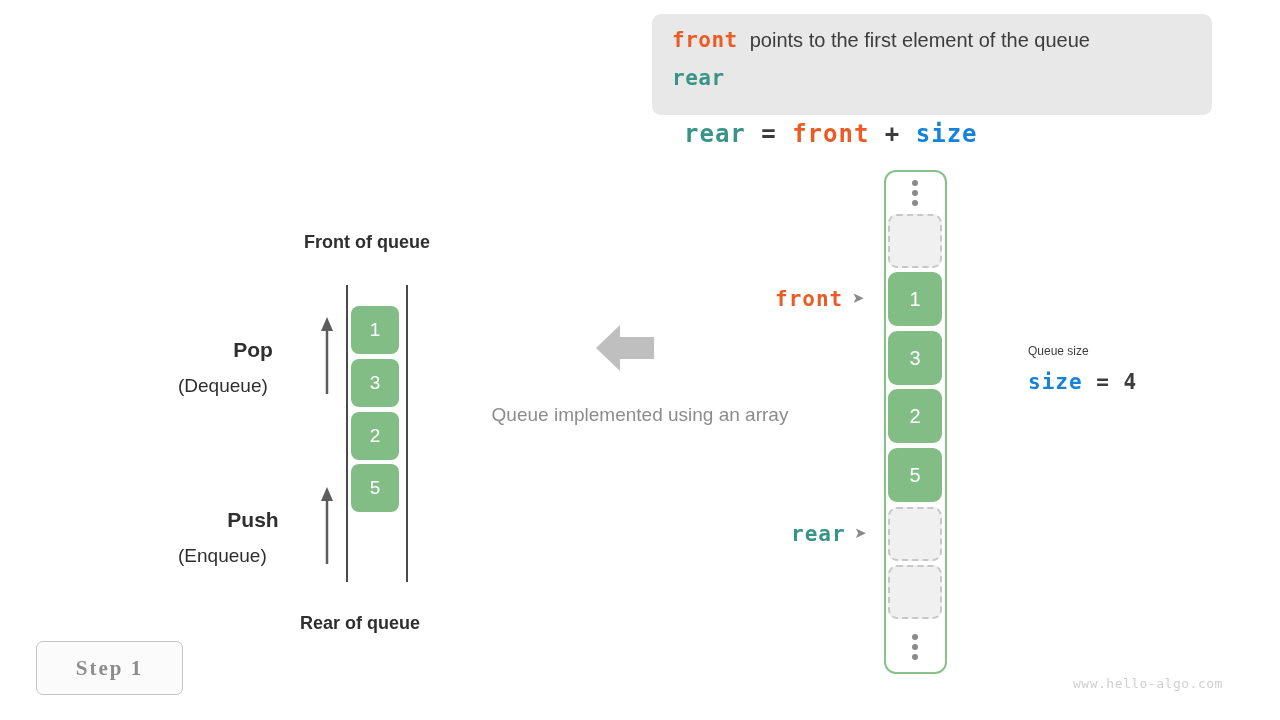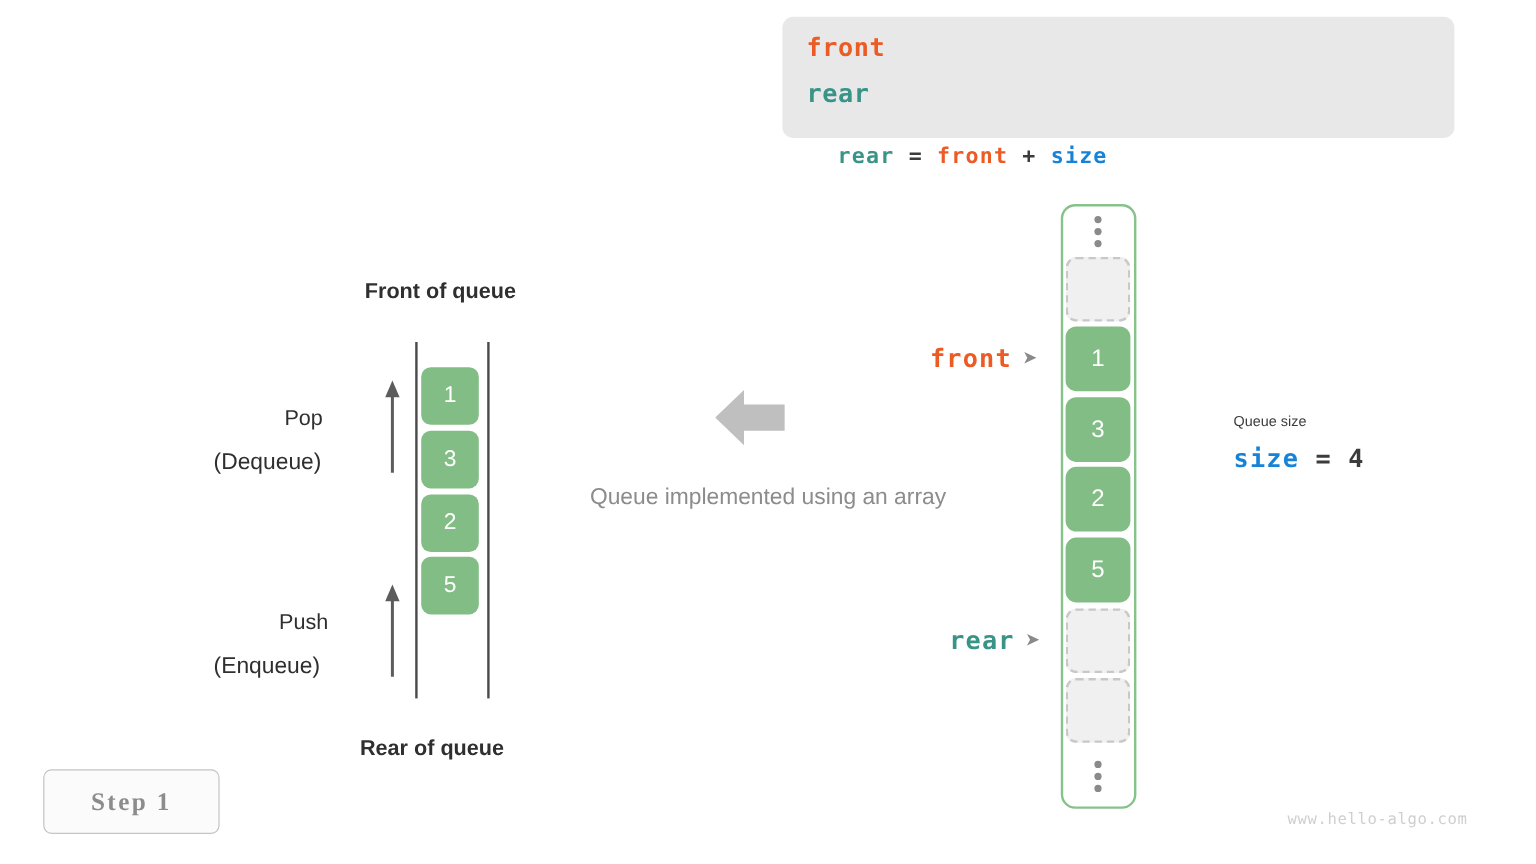--- a/index.html
+++ b/index.html
@@ -44,22 +44,22 @@
     letter-spacing: 0.5px;
   }
   .legend-text {
     font-size: 20px;
     color: #3c3c3c;
     margin-left: 12px;
   }
 
   
   #formula {
-    left: 698px; top: 120px;
-    font-size: 18px;
+    left: 684px; top: 120px;
+    font-size: 24px;
     letter-spacing: 1px;
     white-space: nowrap;
   }
   #formula .op { color: #3c3c3c; }
 
   
   #front-of-queue-label {
     left: 304px; top: 232px;
     font-size: 18px; font-weight: bold;
     color: #2f2f2f;
@@ -86,22 +86,22 @@
     background: #82bd85;
     color: #ffffff;
     font-size: 19px;
     display: flex;
     align-items: center;
     justify-content: center;
     left: 351px;
   }
 
   .op-label {
-    font-size: 18px;
-    font-weight: normal;
+    font-size: 21px;
+    font-weight: bold;
     color: #2f2f2f;
     text-align: center;
     white-space: nowrap;
   }
   .op-sub {
     font-size: 19px;
     color: #2f2f2f;
     white-space: nowrap;
   }
 
@@ -208,20 +208,21 @@
     letter-spacing: 0.5px;
     white-space: nowrap;
   }
 </style>
 </head>
 <body>
 
 <div class="abs" id="legend-box">
   <div class="legend-line">
     <span class="mono legend-kw kw-front">front</span>
+    <span class="legend-text">points to the first element of the queue</span>
   </div>
   <div class="legend-line">
     <span class="mono legend-kw kw-rear">rear</span>
   </div>
 </div>
 
 <div class="abs mono" id="formula">
   <span class="kw-rear">rear</span>
   <span class="op">=</span>
   <span class="kw-front">front</span>

